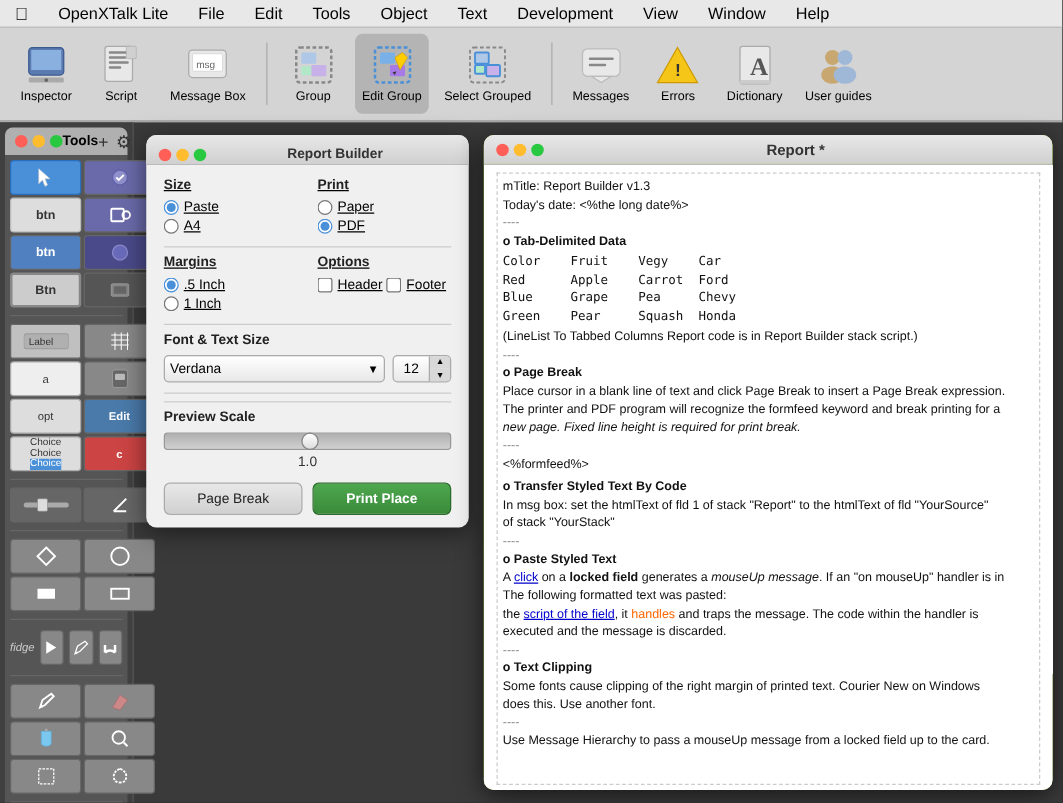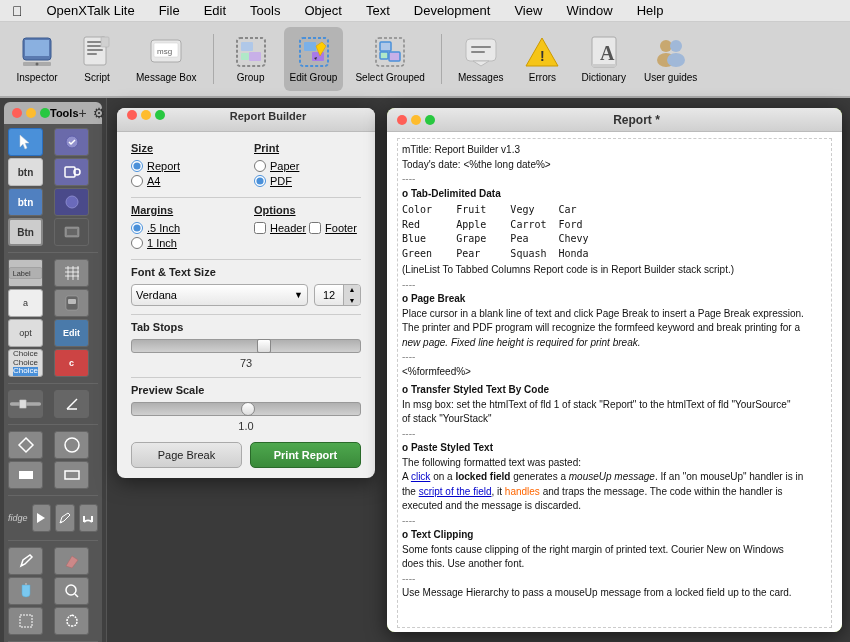--- a/index.html
+++ b/index.html
@@ -121,21 +121,21 @@
       display: flex;
       flex-direction: column;
       gap: 2px;
     }
     .tool-grid {
       display: grid;
       grid-template-columns: repeat(2, 1fr);
       gap: 2px;
     }
     .tool-cell {
-      width: 35px;
+      width: 57px;
       height: 28px;
       background: #888;
       border-radius: 3px;
       display: flex;
       align-items: center;
       justify-content: center;
       cursor: pointer;
       font-size: 14px;
       color: #fff;
       border: 1px solid #666;
@@ -160,21 +160,21 @@
       width: 258px;
       background: #f0f0f0;
       border-radius: 8px;
       box-shadow: 0 4px 20px rgba(0,0,0,0.5);
       overflow: hidden;
     }
     .window-titlebar {
       background: linear-gradient(to bottom, #e8e8e8, #d0d0d0);
       padding: 2px 10px;
       display: flex;
-      align-items: flex-start;
+      align-items: flex-end;
       gap: 6px;
       border-bottom: 1px solid #bbb;
       height: 24px;
     }
     .window-title {
       flex: 1;
       text-align: center;
       font-size: 11px;
       font-weight: bold;
       color: #333;
@@ -736,21 +736,21 @@
         <span class="window-title">Report Builder</span>
       </div>
       <div class="window-body">
 
         <div class="form-row">
           <div class="form-col">
             <div class="form-section-title">Size</div>
             <div class="radio-group">
               <label class="radio-label">
                 <input type="radio" name="size" checked="" style="">
-                <span>Report</span>
+                <span>Paste</span>
               </label>
               <label class="radio-label">
                 <input type="radio" name="size" style="">
                 <span>A4</span>
               </label>
             </div>
           </div>
           <div class="form-col">
             <div class="form-section-title">Print</div>
             <div class="radio-group">
@@ -809,41 +809,34 @@
             <span class="font-size-value">12</span>
             <div class="font-size-arrows">
               <div class="arrow-btn">▲</div>
               <div class="arrow-btn">▼</div>
             </div>
           </div>
         </div>
 
         <hr class="divider-line">
 
-        <div class="tab-stops-section">
-          <div class="form-section-title">Tab Stops</div>
-          <div class="slider-track">
-            <div class="slider-thumb"></div>
-          </div>
-          <div class="tab-value">73</div>
-        </div>
 
         <hr class="divider-line">
 
         <div class="preview-scale-section">
           <div class="form-section-title">Preview Scale</div>
           <div class="preview-slider-track">
             <div class="preview-slider-thumb"></div>
           </div>
           <div class="tab-value">1.0</div>
         </div>
 
         <div class="button-row">
           <button class="btn-page-break">Page Break</button>
-          <button class="btn-print">Print Report</button>
+          <button class="btn-print">Print Place</button>
         </div>
 
       </div>
     </div>
 
     <div class="report-window">
       <div class="report-titlebar">
         <div class="tools-window-controls">
           <div class="wc wc-close"></div>
           <div class="wc wc-min"></div>
@@ -867,22 +860,22 @@
           <p style="font-size:10px;">Place cursor in a blank line of text and click Page Break to insert a Page Break expression.</p>
           <p style="font-size:10px;">The printer and PDF program will recognize the formfeed keyword and break printing for a</p>
           <p style="font-size:10px;font-style:italic;">new page. Fixed line height is required for print break.</p>
           <p style="font-size:10px;color:#888;">----</p>
           <p style="font-size:10px;">&lt;%formfeed%&gt;</p>
           <p style="font-size:10px;font-weight:bold;margin-top:4px;">o Transfer Styled Text By Code</p>
           <p style="font-size:10px;">In msg box: set the htmlText of fld 1 of stack "Report" to the htmlText of fld "YourSource"</p>
           <p style="font-size:10px;">of stack "YourStack"</p>
           <p style="font-size:10px;color:#888;">----</p>
           <p style="font-size:10px;font-weight:bold;">o Paste Styled Text</p>
+          <p style="font-size:10px;">A <span style="text-decoration:underline;color:#00c;">click</span> on a <span style="font-weight:bold;">locked field</span> generates a <span style="font-style:italic;">mouseUp message</span>. If an "on mouseUp" handler is in</p>
           <p style="font-size:10px;">The following formatted text was pasted:</p>
-          <p style="font-size:10px;">A <span style="text-decoration:underline;color:#00c;">click</span> on a <span style="font-weight:bold;">locked field</span> generates a <span style="font-style:italic;">mouseUp message</span>. If an "on mouseUp" handler is in</p>
           <p style="font-size:10px;">the <span style="text-decoration:underline;color:#00c;">script of the field</span>, it <span style="color:#ff6600;">handles</span> and traps the message. The code within the handler is</p>
           <p style="font-size:10px;">executed and the message is discarded.</p>
           <p style="font-size:10px;color:#888;">----</p>
           <p style="font-size:10px;font-weight:bold;">o Text Clipping</p>
           <p style="font-size:10px;">Some fonts cause clipping of the right margin of printed text. Courier New on Windows</p>
           <p style="font-size:10px;">does this. Use another font.</p>
           <p style="font-size:10px;color:#888;">----</p>
           <p style="font-size:10px;">Use Message Hierarchy to pass a mouseUp message from a locked field up to the card.</p>
         </div>
       </div>

